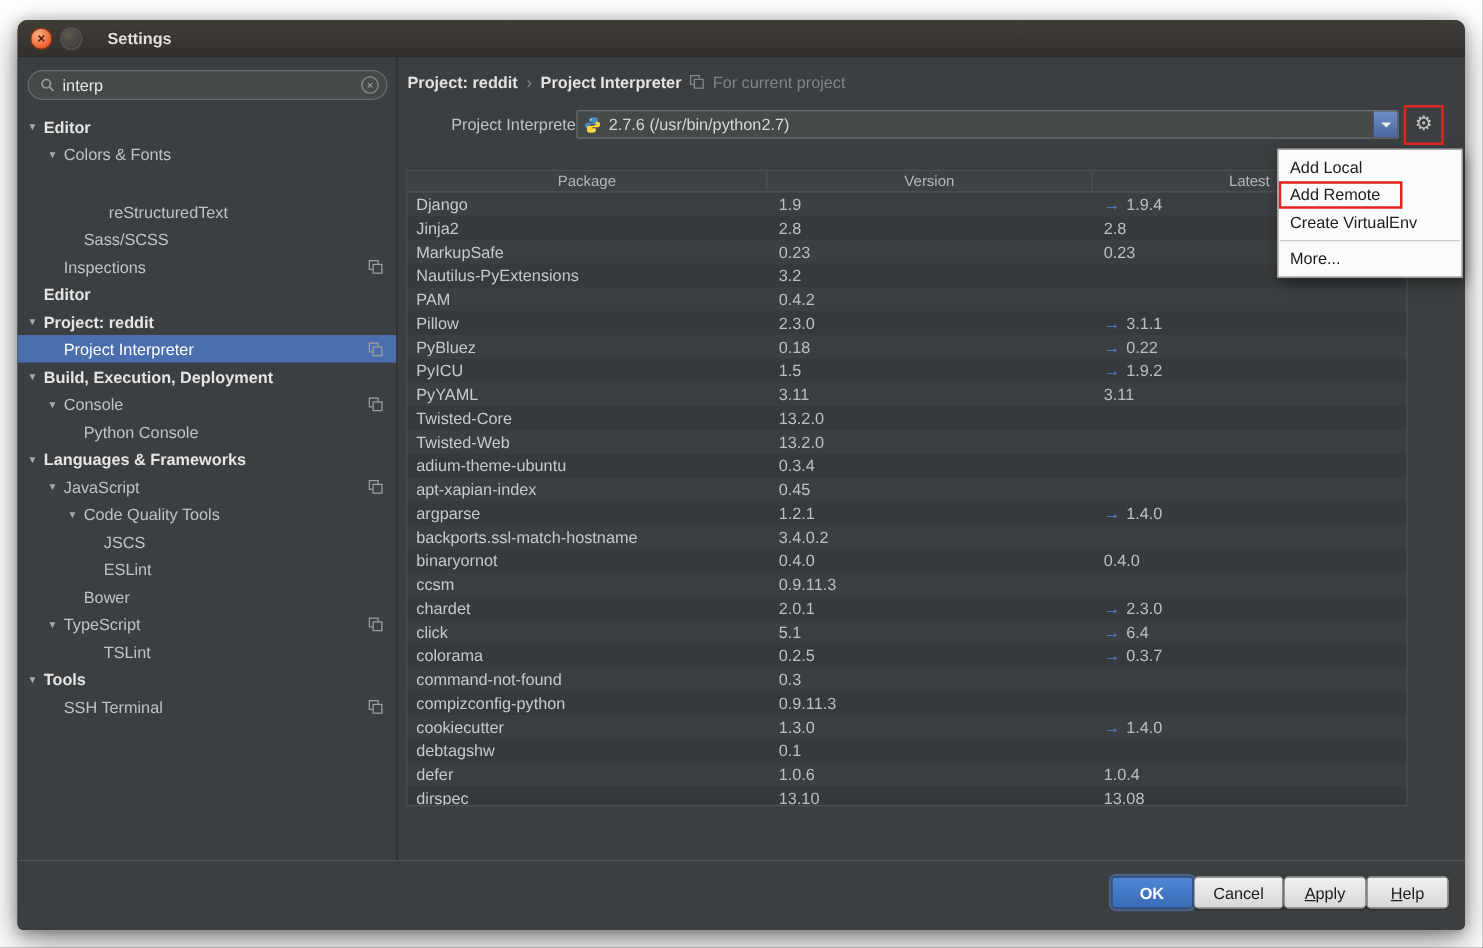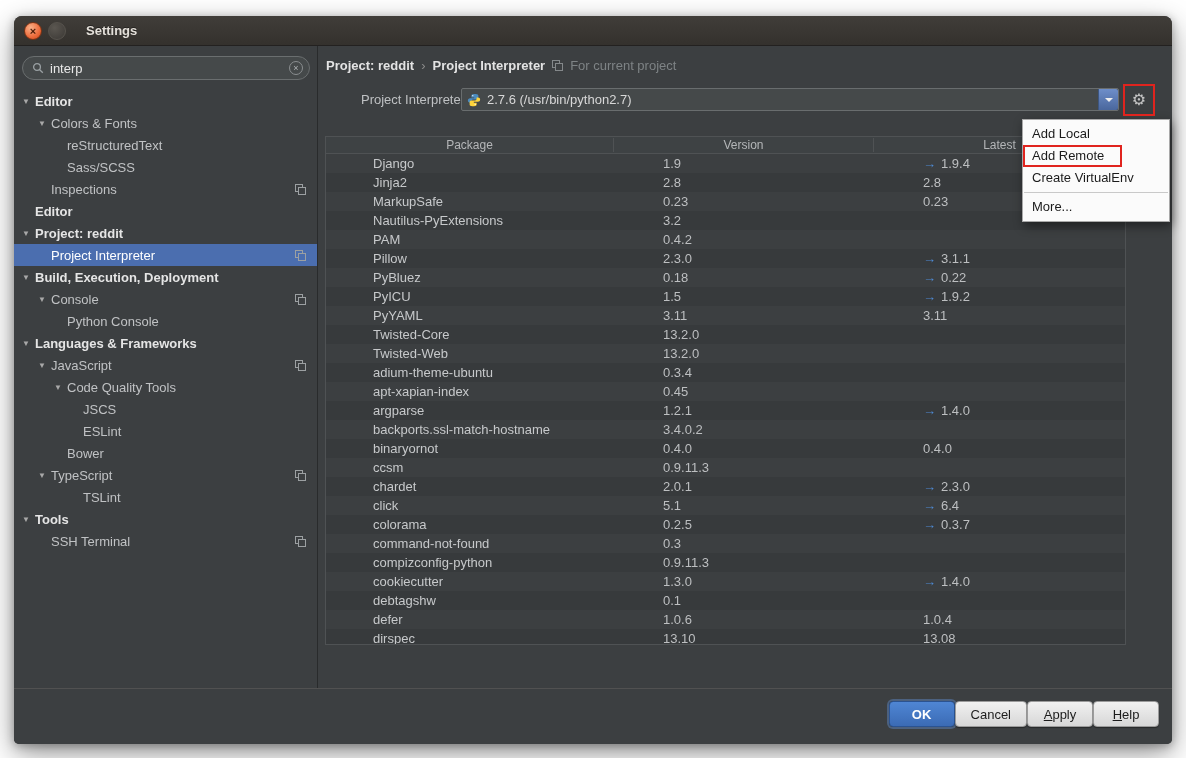--- a/index.html
+++ b/index.html
@@ -91,21 +91,21 @@
                border:1px solid #4F5254; background:#3C3F41; }
   .pkg-header { height:17px; display:flex; align-items:center; background:#3E4244;
                 border-bottom:1px solid #4F5254; color:#B4B6B8; font-size:12px; }
   .pkg-header .h { text-align:center; }
   .pkg-header .h0 { width:287px; }
   .pkg-header .h1 { width:260px; border-left:1px solid #4F5254; }
   .pkg-header .h2 { flex:1; border-left:1px solid #4F5254; }
   .pkg-rows { height:490px; overflow:hidden; }
   .pkg-row { height:19px; display:flex; align-items:center; font-size:13px; }
   .pkg-row:nth-child(even) { background:#373A3C; }
-  .cell-pkg { width:287px; padding-left:7px; color:#C7C9CB; white-space:nowrap; overflow:hidden;margin-left:40px; }
+  .cell-pkg { width:287px; padding-left:7px; color:#C7C9CB; white-space:nowrap; overflow:hidden; }
   .cell-ver { width:260px; padding-left:10px; color:#BDBFC1; }
   .cell-latest { flex:1; padding-left:10px; color:#BDBFC1; display:flex; align-items:center; gap:5px; }
   .up-arrow { color:#4E8AD4; font-weight:bold; }
 
   
   .footer { position:absolute; left:0; right:0; bottom:0; height:56px; border-top:1px solid #515151; }
   .btn-row { position:absolute; right:13px; top:12px; display:flex; }
   .btn { height:26px; min-width:66px; padding:0 15px; border-radius:4px; font-size:13px;
          font-family:"Liberation Sans",sans-serif;
          background:linear-gradient(#F1F1F1,#D7D7D7); border:1px solid #9B9B9B; color:#1C1C1C;
@@ -137,21 +137,21 @@
       </div>
       <div class="tree">
           <div class="tree-row bold" style="padding-left: 8px;">
             <span class="arrow">▼</span>
             <span class="t-label">Editor</span>
           </div>
           <div class="tree-row" style="padding-left: 24px;">
             <span class="arrow">▼</span>
             <span class="t-label">Colors &amp; Fonts</span>
           </div>
-          <div class="tree-row" style="padding-left: 40px;">
+          <div class="tree-row" style="padding-left: 60px; margin-top: 24px;">
             <span class="arrow"></span>
             <span class="t-label">reStructuredText</span>
           </div>
           <div class="tree-row" style="padding-left: 40px;">
             <span class="arrow"></span>
             <span class="t-label">Sass/SCSS</span>
           </div>
           <div class="tree-row" style="padding-left: 24px;">
             <span class="arrow"></span>
             <span class="t-label">Inspections</span>

